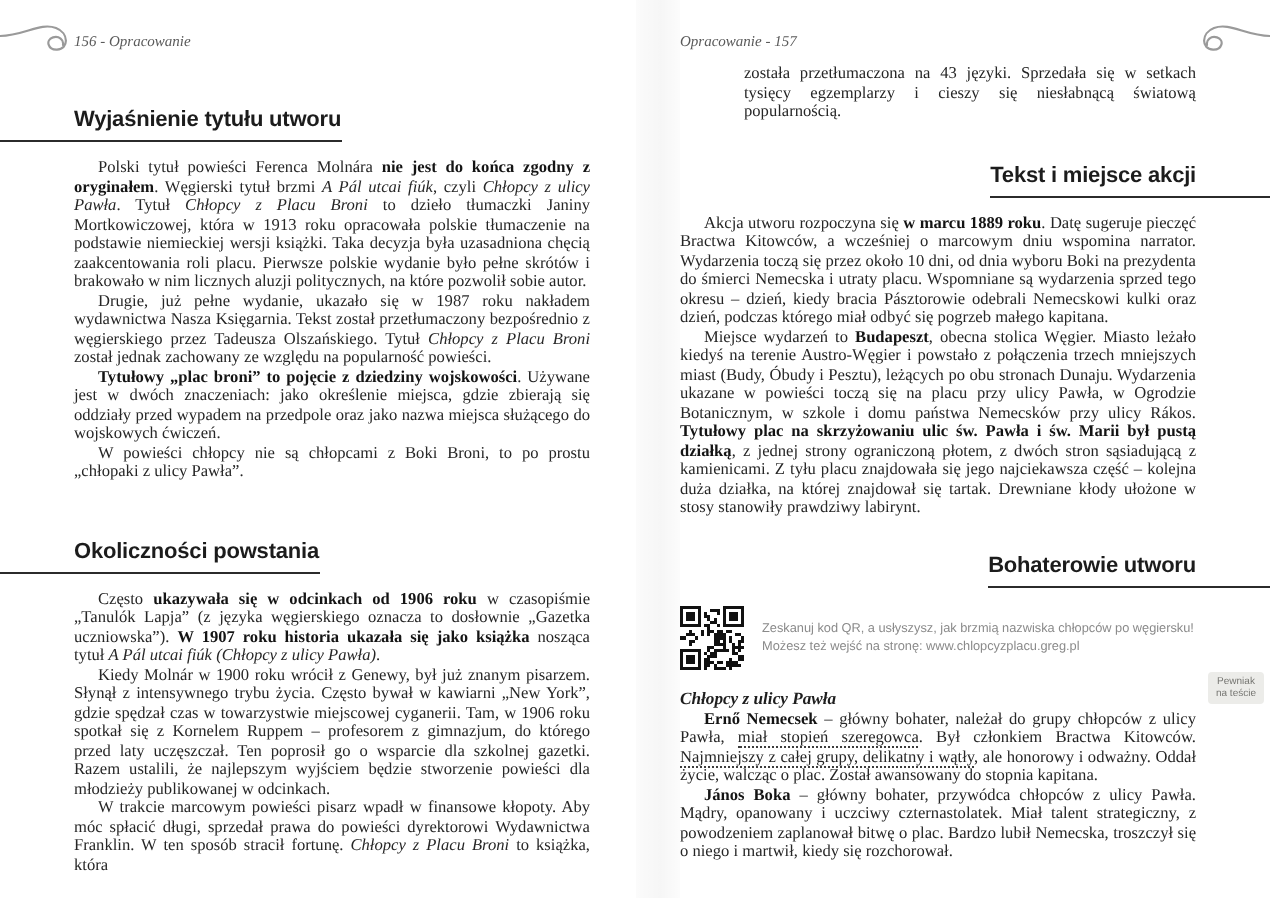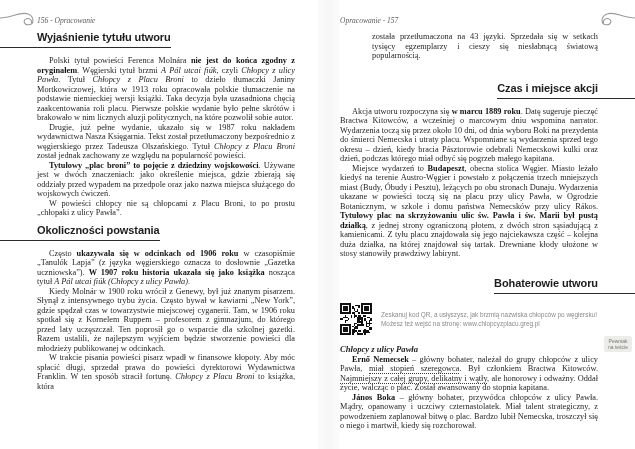--- a/index.html
+++ b/index.html
@@ -18,21 +18,21 @@
   .fl-left{left:0;}
   .fl-right{right:0;transform:scaleX(-1);}
   .page{position:absolute;top:0;}
   .page-left{left:37px;width:258px;}
   .page-right{left:340px;width:258px;}
   .running-header{
     margin-top:16px;
     font-style:italic;font-size:7.5px;line-height:9px;color:#5a5a5a;
   }
   .rh-right{text-align:left;}
-  .section{margin-top:2px;}
+  .section{margin-top:25px;}
   .sec-head{margin-bottom:8px;}
   .sec-head-right{text-align:right;}
   .sec-title{
     position:relative;display:inline-block;
     font-family:"Liberation Sans", sans-serif;
     font-weight:bold;font-size:11px;line-height:13px;letter-spacing:-0.1px;
     color:#1c1c1c;padding-bottom:3px;border-bottom:1px solid #2b2b2b;
   }
   .sec-title-left::before{
     content:"";position:absolute;left:-37px;bottom:-1px;width:37px;height:1px;background:#2b2b2b;
@@ -81,43 +81,43 @@
   <div class="page page-left">
     <div class="running-header rh-left">156 - Opracowanie</div>
 
     <div class="section">
       <div class="sec-head sec-head-left">
         <span class="sec-title sec-title-left">Wyjaśnienie tytułu utworu</span>
       </div>
       <p class="para"><span>Polski tytuł powieści Ferenca Molnára </span><span class="b">nie jest do końca zgodny z oryginałem</span><span>. Węgierski tytuł brzmi </span><span class="i">A Pál utcai fiúk</span><span>, czyli </span><span class="i">Chłopcy z ulicy Pawła</span><span>. Tytuł </span><span class="i">Chłopcy z Placu Broni</span><span> to dzieło tłumaczki Janiny Mortkowiczowej, która w 1913 roku opracowała polskie tłumaczenie na podstawie niemieckiej wersji książki. Taka decyzja była uzasadniona chęcią zaakcentowania roli placu. Pierwsze polskie wydanie było pełne skrótów i brakowało w nim licznych aluzji politycznych, na które pozwolił sobie autor.</span></p>
       <p class="para"><span>Drugie, już pełne wydanie, ukazało się w 1987 roku nakładem wydawnictwa Nasza Księgarnia. Tekst został przetłumaczony bezpośrednio z węgierskiego przez Tadeusza Olszańskiego. Tytuł </span><span class="i">Chłopcy z Placu Broni</span><span> został jednak zachowany ze względu na popularność powieści.</span></p>
       <p class="para"><span class="b">Tytułowy „plac broni” to pojęcie z dziedziny wojskowości</span><span>. Używane jest w dwóch znaczeniach: jako określenie miejsca, gdzie zbierają się oddziały przed wypadem na przedpole oraz jako nazwa miejsca służącego do wojskowych ćwiczeń.</span></p>
-      <p class="para"><span>W powieści chłopcy nie są chłopcami z Placu Broni, to po prostu „chłopaki z ulicy Pawła”.</span></p>
+      <p class="para"><span>W powieści chłopcy nie są chłopcami z Boki Broni, to po prostu „chłopaki z ulicy Pawła”.</span></p>
     </div>
 
     <div class="section">
       <div class="sec-head sec-head-left">
         <span class="sec-title sec-title-left">Okoliczności powstania</span>
       </div>
       <p class="para"><span>Często </span><span class="b">ukazywała się w odcinkach od 1906 roku</span><span> w czasopiśmie „Tanulók Lapja” (z języka węgierskiego oznacza to dosłownie „Gazetka uczniowska”). </span><span class="b">W 1907 roku historia ukazała się jako książka</span><span> nosząca tytuł </span><span class="i">A Pál utcai fiúk (Chłopcy z ulicy Pawła)</span><span>.</span></p>
       <p class="para"><span>Kiedy Molnár w 1900 roku wrócił z Genewy, był już znanym pisarzem. Słynął z intensywnego trybu życia. Często bywał w kawiarni „New York”, gdzie spędzał czas w towarzystwie miejscowej cyganerii. Tam, w 1906 roku spotkał się z Kornelem Ruppem – profesorem z gimnazjum, do którego przed laty uczęszczał. Ten poprosił go o wsparcie dla szkolnej gazetki. Razem ustalili, że najlepszym wyjściem będzie stworzenie powieści dla młodzieży publikowanej w odcinkach.</span></p>
-      <p class="para"><span>W trakcie pisania powieści pisarz wpadł w finansowe kłopoty. Aby móc spłacić długi, sprzedał prawa do powieści dyrektorowi Wydawnictwa Franklin. W ten sposób stracił fortunę. </span><span class="i">Chłopcy z Placu Broni</span><span> to książka, która</span></p>
+      <p class="para"><span>W trakcie marcowym powieści pisarz wpadł w finansowe kłopoty. Aby móc spłacić długi, sprzedał prawa do powieści dyrektorowi Wydawnictwa Franklin. W ten sposób stracił fortunę. </span><span class="i">Chłopcy z Placu Broni</span><span> to książka, która</span></p>
     </div>
   </div>
 
   <div class="page page-right">
     <div class="running-header rh-right">Opracowanie - 157</div>
 
     <div class="section" style="margin-top:7px;margin-left:32px;">
       <p class="para no-indent"><span>została przetłumaczona na 43 języki. Sprzedała się w setkach tysięcy egzemplarzy i cieszy się niesłabnącą światową popularnością.</span></p>
     </div>
 
     <div class="section" style="margin-top:17px;">
       <div class="sec-head sec-head-right">
-        <span class="sec-title sec-title-right">Czas i miejsce akcji</span>
+        <span class="sec-title sec-title-right">Tekst i miejsce akcji</span>
       </div>
       <p class="para"><span>Akcja utworu rozpoczyna się </span><span class="b">w marcu 1889 roku</span><span>. Datę sugeruje pieczęć Bractwa Kitowców, a wcześniej o marcowym dniu wspomina narrator. Wydarzenia toczą się przez około 10 dni, od dnia wyboru Boki na prezydenta do śmierci Nemecska i utraty placu. Wspomniane są wydarzenia sprzed tego okresu – dzień, kiedy bracia Pásztorowie odebrali Nemecskowi kulki oraz dzień, podczas którego miał odbyć się pogrzeb małego kapitana.</span></p>
       <p class="para"><span>Miejsce wydarzeń to </span><span class="b">Budapeszt</span><span>, obecna stolica Węgier. Miasto leżało kiedyś na terenie Austro-Węgier i powstało z połączenia trzech mniejszych miast (Budy, Óbudy i Pesztu), leżących po obu stronach Dunaju. Wydarzenia ukazane w powieści toczą się na placu przy ulicy Pawła, w Ogrodzie Botanicznym, w szkole i domu państwa Nemecsków przy ulicy Rákos. </span><span class="b">Tytułowy plac na skrzyżowaniu ulic św. Pawła i św. Marii był pustą działką</span><span>, z jednej strony ograniczoną płotem, z dwóch stron sąsiadującą z kamienicami. Z tyłu placu znajdowała się jego najciekawsza część – kolejna duża działka, na której znajdował się tartak. Drewniane kłody ułożone w stosy stanowiły prawdziwy labirynt.</span></p>
     </div>
 
     <div class="section" style="margin-top:14px;">
       <div class="sec-head sec-head-right">
         <span class="sec-title sec-title-right">Bohaterowie utworu</span>
       </div>
 

